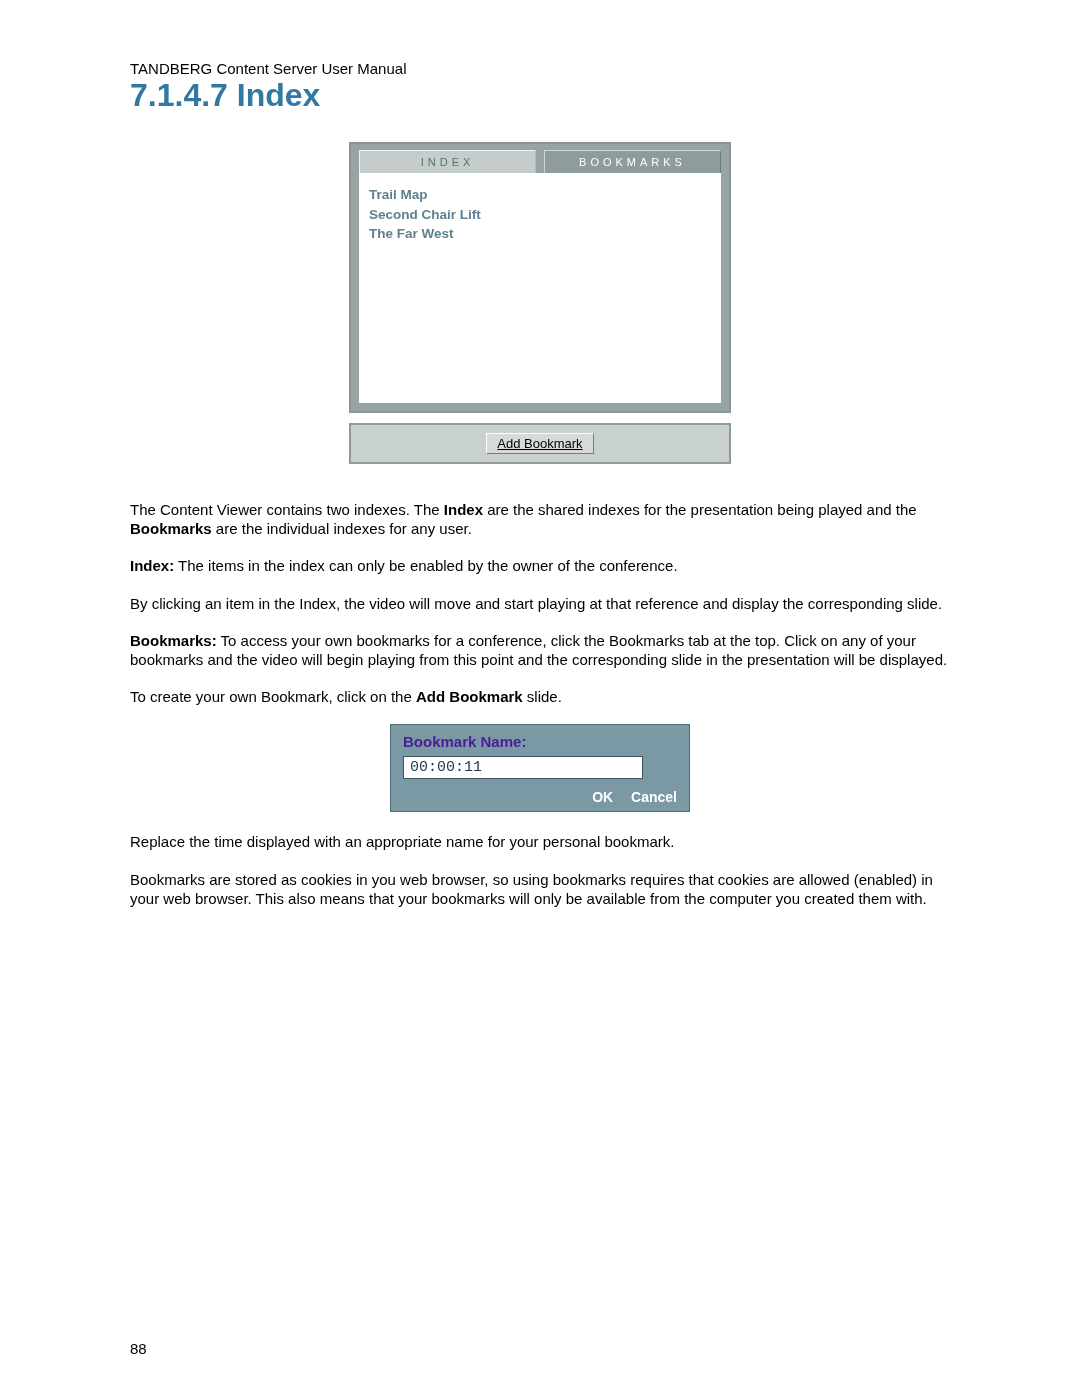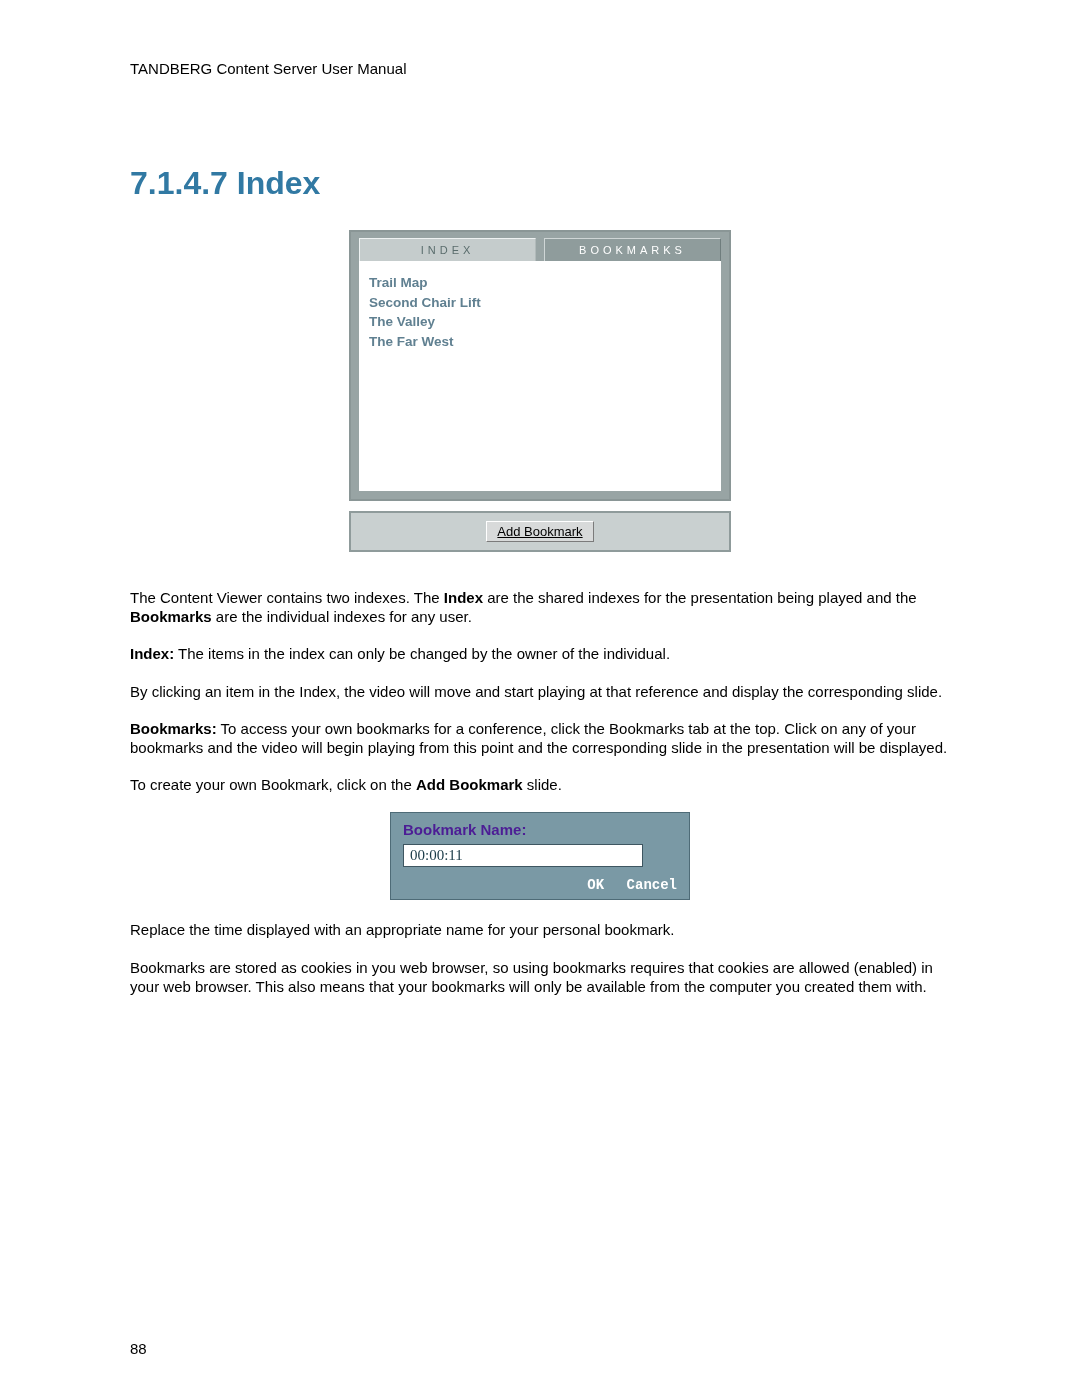--- a/index.html
+++ b/index.html
@@ -9,21 +9,20 @@
     font-size: 15px;
     color: #000;
     width: 1080px;
     height: 1397px;
     position: relative;
     padding: 60px 130px 40px 130px;
   }
   .header-text {
     font-size: 15px;
     color: #000;
-    margin-bottom: 88px;
   }
   .section-heading {
     font-size: 32px;
     font-weight: bold;
     color: #3179a3;
     margin-bottom: 28px;
   }
   .fig1-wrap {
     text-align: center;
     margin-bottom: 36px;
@@ -123,31 +122,31 @@
     font-weight: bold;
     font-size: 15px;
     font-family: Verdana, Geneva, sans-serif;
     margin-bottom: 6px;
   }
   .bm-input {
     width: 240px;
     background: #fff;
     border: 1px solid #3e5661;
     color: #1a3a47;
-    font-family: Liberation Serif, serif;
+    font-family: Liberation Mono, monospace;
     font-size: 15px;
     padding: 2px 6px;
     margin-bottom: 10px;
   }
   .bm-actions {
     text-align: right;
     color: #fff;
     font-weight: bold;
     font-size: 14px;
-    font-family: Liberation Mono, monospace;
+    font-family: Liberation Sans, sans-serif;
   }
   .bm-actions span {
     margin-left: 14px;
     cursor: pointer;
   }
   .page-num {
     position: absolute;
     bottom: 40px;
     left: 130px;
     font-size: 15px;
@@ -163,36 +162,35 @@
 
 <div class="fig1-wrap">
   <div class="index-panel">
     <div class="tabs-row">
       <div class="tab active">INDEX</div>
       <div class="tab inactive">BOOKMARKS</div>
     </div>
     <div class="list-area">
       <div class="list-item">Trail Map</div>
       <div class="list-item">Second Chair Lift</div>
-      <div class="list-item">The Valley</div>
       <div class="list-item">The Far West</div>
     </div>
   </div>
   <br>
   <div class="add-bar">
     <span class="add-btn">Add Bookmark</span>
   </div>
 </div>
 
 <p class="body">
   <span>The Content Viewer contains two indexes. The </span><span class="bold">Index</span><span> are the shared indexes for the presentation being played and the </span><span class="bold">Bookmarks</span><span> are the individual indexes for any user.</span>
 </p>
 
 <p class="body">
-  <span class="bold">Index:</span><span> The items in the index can only be changed by the owner of the individual.</span>
+  <span class="bold">Index:</span><span> The items in the index can only be enabled by the owner of the conference.</span>
 </p>
 
 <p class="body">By clicking an item in the Index, the video will move and start playing at that reference and display the corresponding slide.</p>
 
 <p class="body">
   <span class="bold">Bookmarks:</span><span> To access your own bookmarks for a conference, click the Bookmarks tab at the top. Click on any of your bookmarks and the video will begin playing from this point and the corresponding slide in the presentation will be displayed.</span>
 </p>
 
 <p class="body">
   <span>To create your own Bookmark, click on the </span><span class="bold">Add Bookmark</span><span> slide.</span>

